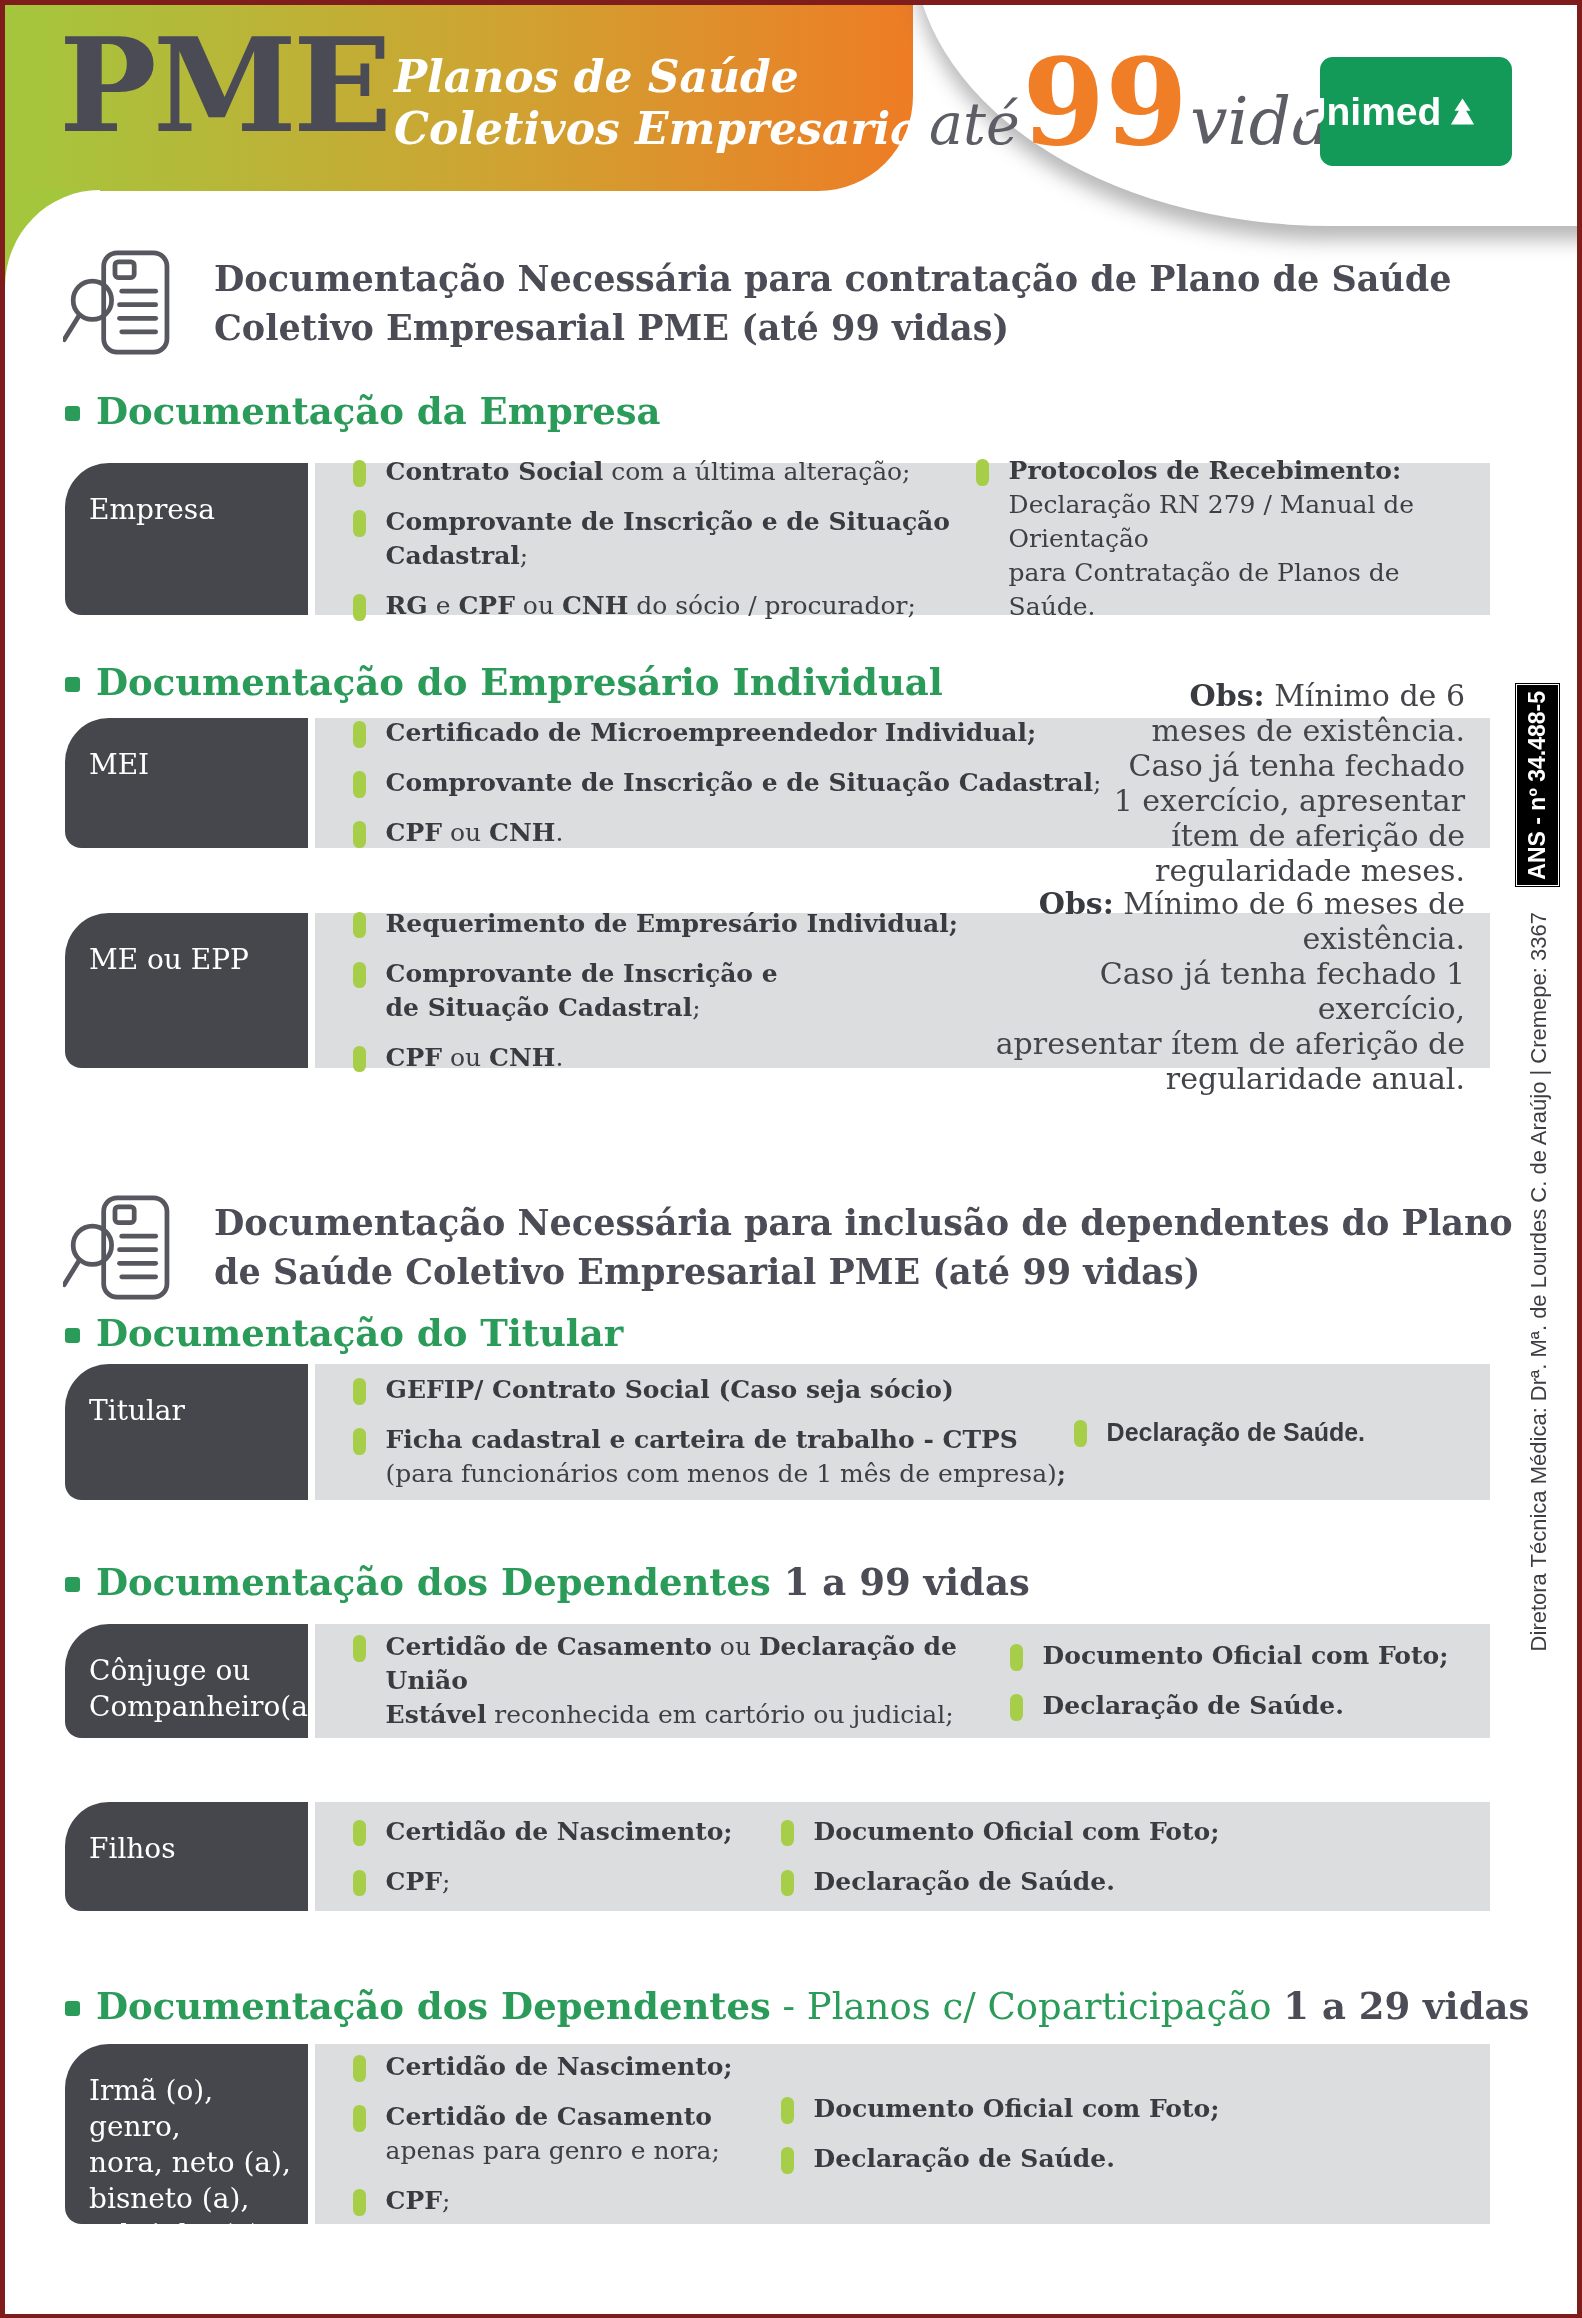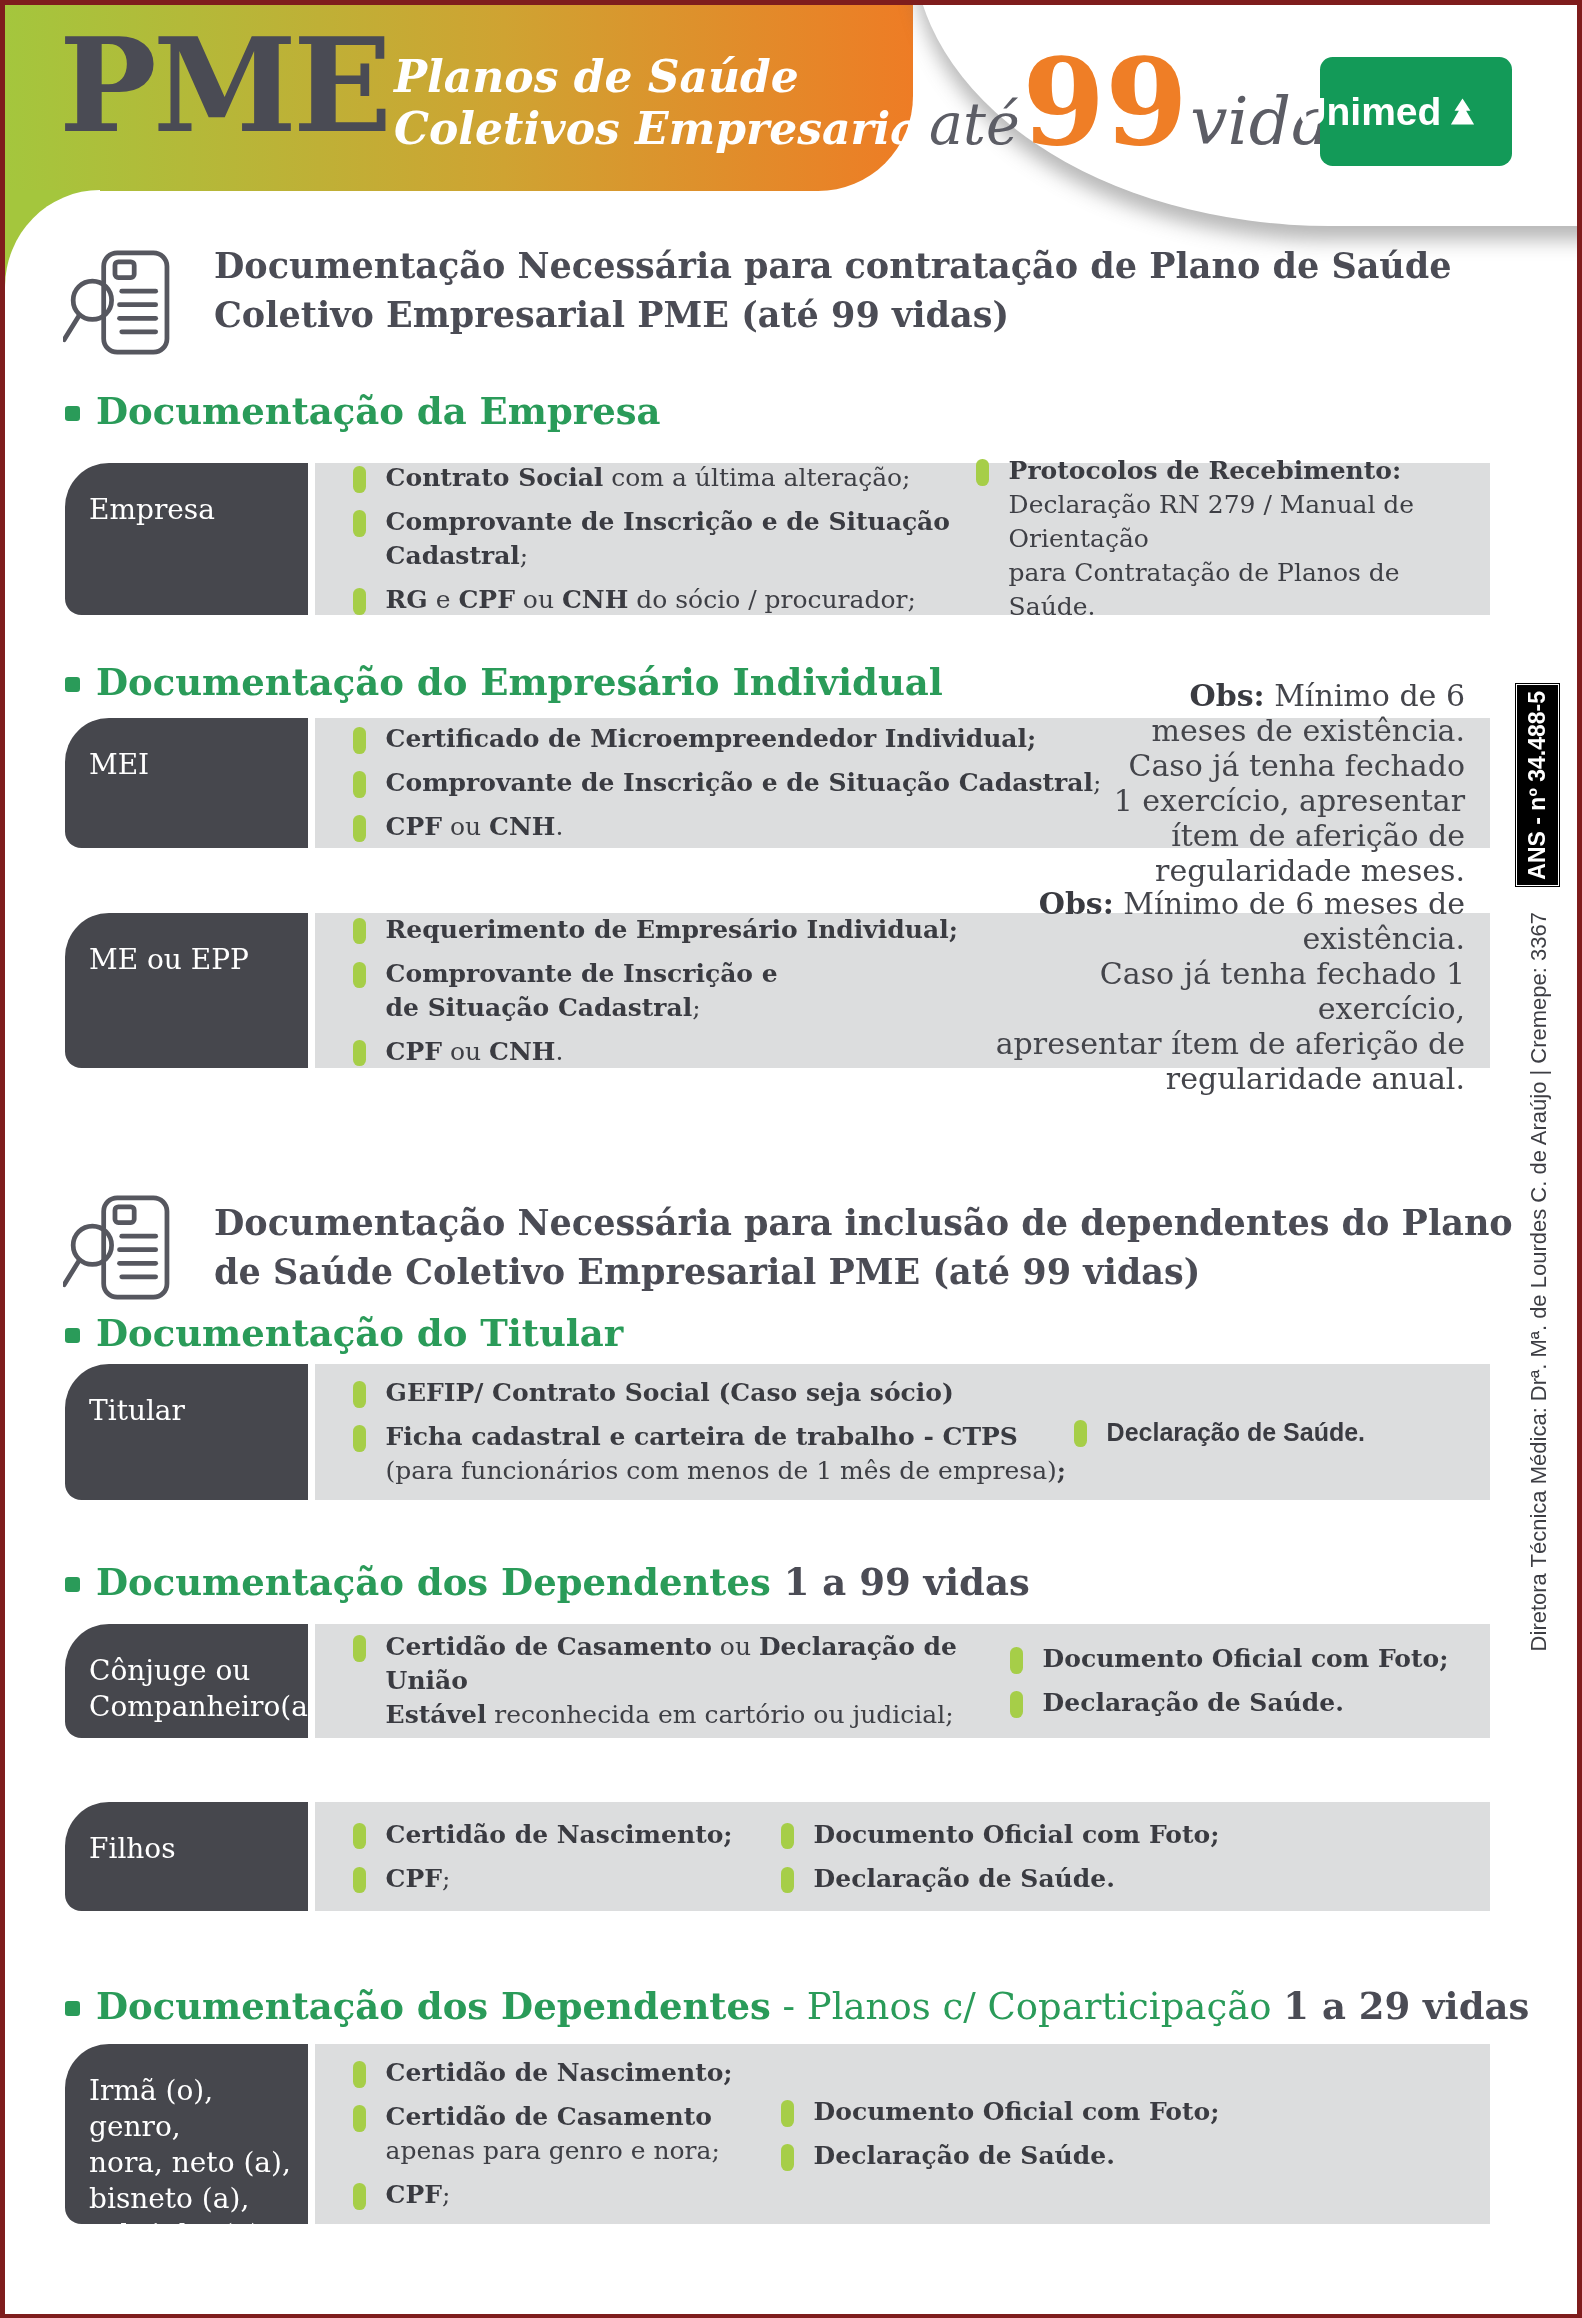--- a/index.html
+++ b/index.html
@@ -81,21 +81,21 @@
   .row{position:absolute;left:60px;width:1425px;display:flex;}
   .row-label{
     width:243px;flex:none;margin-right:7px;box-sizing:border-box;
     background:#46474d;border-radius:44px 0 0 16.4px;
     color:#fff;font-size:28px;line-height:36px;padding:29px 10px 0 24px;
   }
   .row-content{
     flex:1;background:#dcddde;box-sizing:border-box;
     display:flex;align-items:center;padding:12.6px 25px 12.6px 38px;
   }
-  .col{display:flex;flex-direction:column;gap:10px;}
+  .col{display:flex;flex-direction:column;gap:16px;}
   .col1{flex:none;width:var(--c1w,auto);}
   .li{display:flex;align-items:flex-start;}
   .li .bullet{width:12.6px;height:26.5px;border-radius:6.3px;background:#a6ce48;flex:none;margin-right:20px;margin-top:5px;}
   .li .txt{font-size:25px;line-height:34px;color:#3e3f45;}
   .b{font-weight:bold;color:#3a3b41;}
   .note{margin-left:auto;text-align:right;font-size:30px;line-height:35px;color:#44454b;}
   .sans .txt{font-family:"Liberation Sans", sans-serif;}
 </style>
 </head>
 <body>
@@ -142,21 +142,21 @@
       <rect x="36" y="4" width="56" height="88" rx="12"></rect>
       <rect x="46" y="12" width="17" height="14" rx="3"></rect>
       <line x1="52" y1="38" x2="82" y2="38"></line>
       <line x1="50" y1="50" x2="82" y2="50"></line>
       <line x1="50" y1="62" x2="82" y2="62"></line>
       <line x1="52" y1="74" x2="82" y2="74"></line>
       <circle cx="26" cy="46" r="17"></circle>
       <line x1="14" y1="60" x2="1" y2="81"></line>
     </g>
   </svg>
-  <div class="doc-head" style="top:236px">
+  <div class="doc-head" style="top:249px">
     <span>Documentação Necessária para contratação de Plano de Saúde</span><br>
     <span>Coletivo Empresarial PME (até 99 vidas)</span>
   </div>
 
   <div class="gh" style="top:384px">
     <span class="sq"></span>
     <h2><span class="g">Documentação da Empresa</span><span class="l"></span><span class="d"></span></h2>
   </div>
 
   <div class="row" style="top:458px;height:152px">

